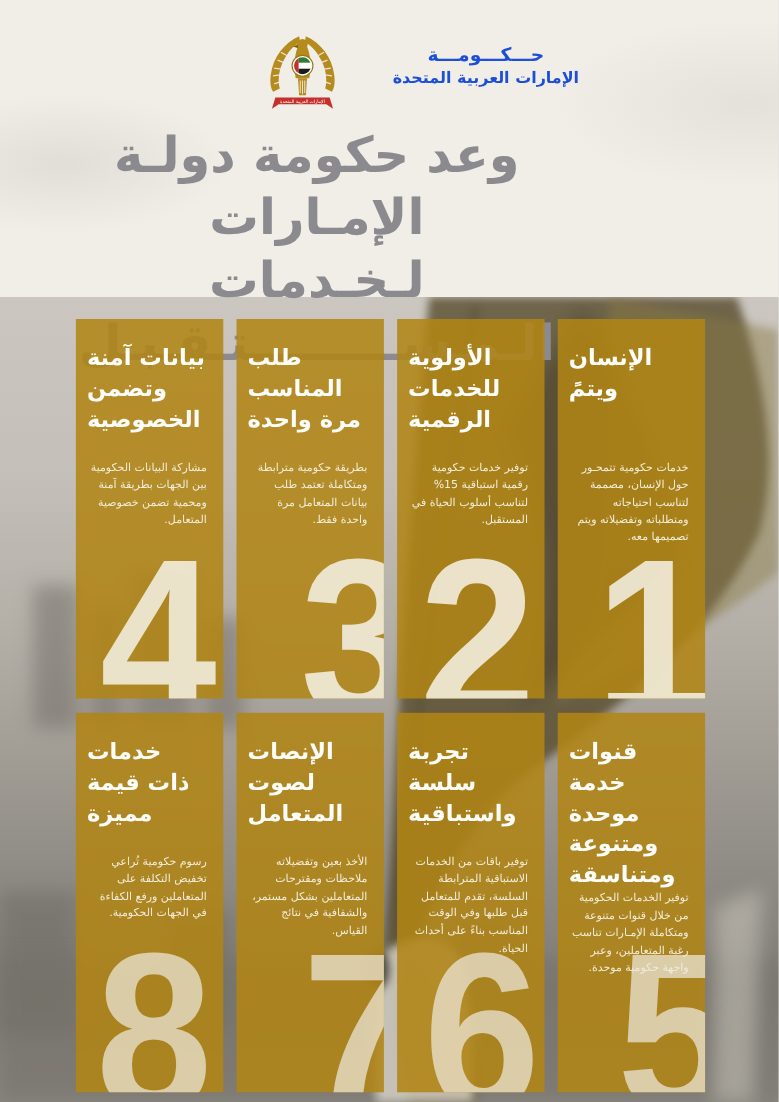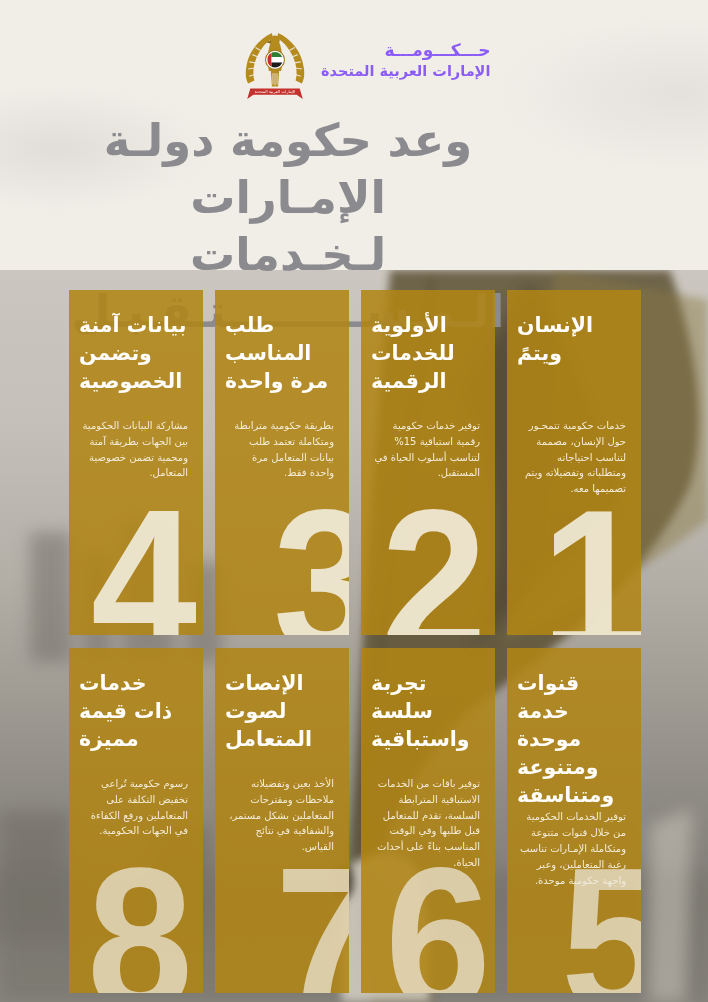--- a/index.html
+++ b/index.html
@@ -9,21 +9,21 @@
     font-family:"DejaVu Sans", sans-serif;
   }
   
   .sky-smudge{position:absolute; top:0; left:0; width:708px; height:270px;
     background:
       radial-gradient(220px 90px at 8% 55%, rgba(150,148,144,0.18), transparent 70%),
       radial-gradient(260px 110px at 96% 35%, rgba(150,148,144,0.14), transparent 70%);
   }
   .brand{position:absolute; top:28px; left:240px; display:flex; align-items:flex-start; gap:11px;}
   .brand-emblem{width:70px; height:78px; flex:0 0 auto;}
-  .brand-text{direction:rtl; text-align:right; color:#8b5cf6; padding-top:13px;}
+  .brand-text{direction:rtl; text-align:center; color:#1d4ed8; padding-top:13px;margin-left:36px;}
   .brand-line1{font-size:17px; font-weight:bold; line-height:1.1;}
   .brand-line2{font-size:14.5px; font-weight:bold; margin-top:3px; white-space:nowrap;}
   .poster-title{
     position:absolute; top:112px; left:0; width:576px;
     direction:rtl; text-align:center; white-space:pre-line;
     font-size:45px; font-weight:bold; line-height:1.27; color:#8b8a8e;
   }
   
   .photo{position:absolute; top:270px; left:0; width:708px; height:732px;
     background:linear-gradient(180deg,

